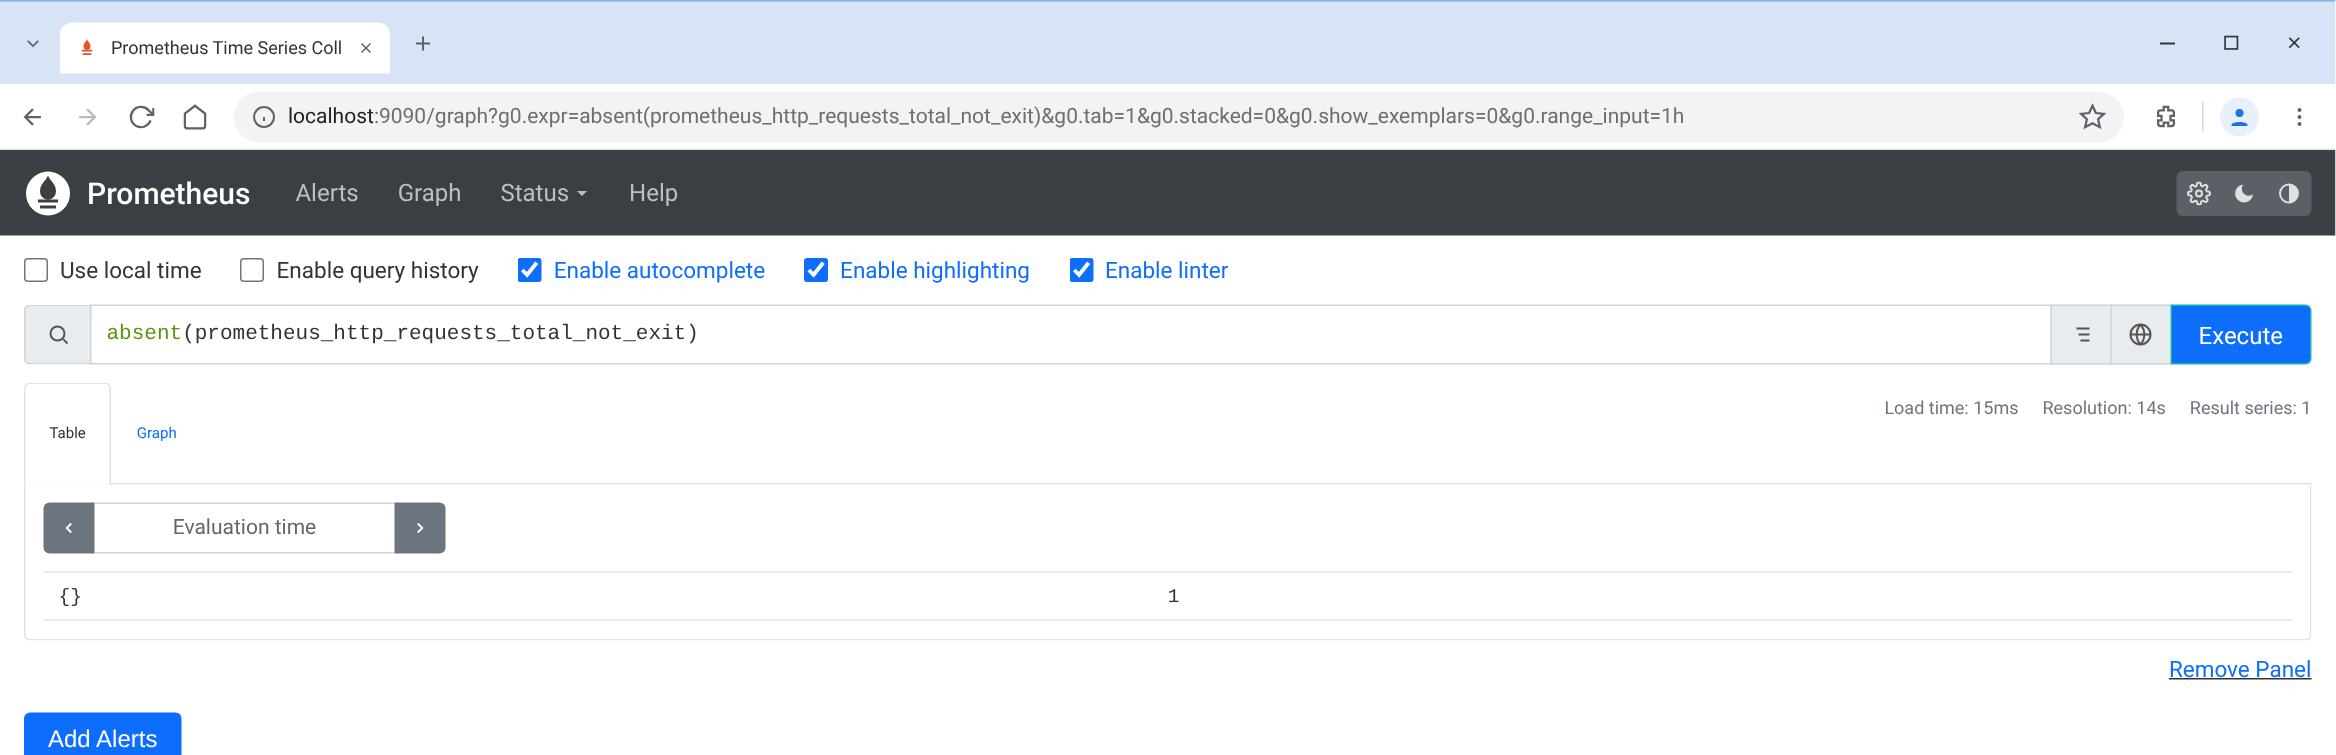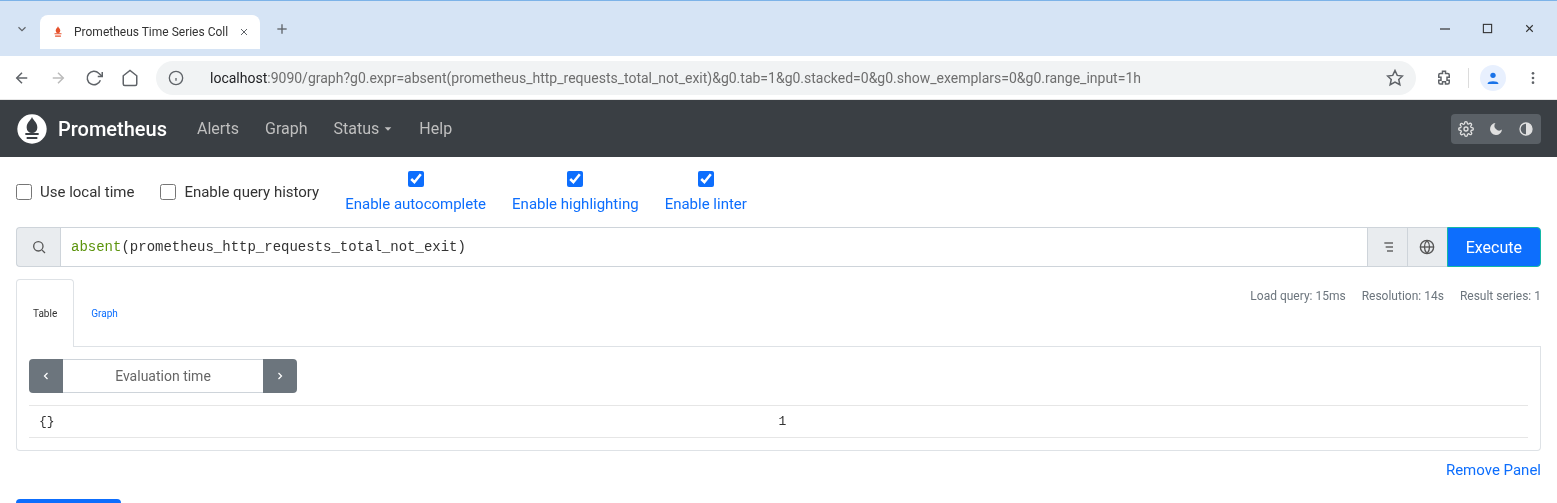--- a/index.html
+++ b/index.html
@@ -12,42 +12,42 @@
     .tab-favicon { width: 16px; height: 16px; color: #e6522c; display:flex;align-items:center;justify-content:center;}
     .tab-title { font-size: 12px; color: #333; flex: 1; white-space: nowrap; overflow: hidden; text-overflow: ellipsis; }
     .tab-close { color: #5f6368; cursor: pointer; }
     .new-tab { width: 28px; height: 28px; display: flex; align-items: center; justify-content: center; color: #5f6368; cursor: pointer; margin-left: 8px; }
     .browser-win-controls { margin-left: auto; display: flex; gap: 14px; padding-right: 10px; }
     .win-ctrl { width: 28px; height: 28px; display: flex; align-items: center; justify-content: center; cursor: pointer; color: #333; }
 
     .browser-toolbar { background: #fff; height: 44px; display: flex; align-items: center; padding: 0 8px; gap: 8px; border-bottom: 1px solid #e6e6e6; }
     .nav-btn { width: 28px; height: 28px; display:flex; align-items:center; justify-content:center; color:#5f6368; cursor:pointer; border-radius:50%; }
     .nav-btn.disabled { color:#bbb; cursor:default; }
-    .addr-bar { flex: 1; display: flex; align-items:center; background: #f1f3f4; border-radius: 18px; height: 34px; padding: 0 12px; gap: 26px; color: #5f6368; margin-left:4px; margin-right:4px; }
+    .addr-bar { flex: 1; display: flex; align-items:center; background: #f1f3f4; border-radius: 18px; height: 34px; padding: 0 12px; gap: 8px; color: #5f6368; margin-left:4px; margin-right:4px; }
     .addr-text { font-size: 14px; color: #3c4043; white-space: nowrap; overflow: hidden; flex:1; }
     .addr-text .host { color:#202124; }
     .addr-text .rest { color:#6e6e6e; }
     .tool-btn { width:32px; height:32px; display:flex; align-items:center; justify-content:center; color:#5f6368; cursor:pointer; }
     .divider-v { width:1px; height:20px; background:#dcdcdc; }
     .avatar { width:26px; height:26px; border-radius:50%; background:#e8f0fe; display:flex; align-items:center; justify-content:center; color:#1a73e8; }
 
     
     .prom-nav { background: #3a3f44; height: 57px; display:flex; align-items:center; padding: 0 16px; }
     .prom-logo { width: 32px; height:32px; }
     .prom-brand { color: #fff; font-size: 20px; font-weight: 500; margin-left: 10px; margin-right: 30px; }
     .prom-link { color: #bfbfbf; font-size: 16px; margin-right: 26px; cursor:pointer; display:flex; align-items:center; gap:4px;}
     .prom-right { margin-left: auto; display:flex; gap:0; background:#5a6066; border-radius:4px; overflow:hidden;}
     .prom-ribtn { width:30px; height:30px; display:flex; align-items:center; justify-content:center; color:#e0e0e0; cursor:pointer; }
 
     
     .page { padding: 14px 16px; }
     .options-row { display:flex; align-items:center; gap: 26px; margin-bottom: 14px; }
     .opt { display:flex; align-items:center; gap:8px; font-size:15px; }
     .opt input[type="checkbox"] { width:16px; height:16px; accent-color: #0d6efd; cursor:pointer;}
-    .opt.checked { color:#0d6efd;flex-direction:column; }
+    .opt.checked { color:#0d6efd; }
     .opt.unchecked { color:#333; }
 
     .query-row { display:flex; height:40px; align-items:stretch; }
     .qbox-icon { width:44px; border:1px solid #ced4da; border-right:none; border-radius:4px 0 0 4px; display:flex; align-items:center; justify-content:center; background:#e9ecef; color:#555; }
     .qbox { flex:1; border:1px solid #ced4da; border-right:none; padding:0 10px; display:flex; align-items:center; font-family: "Courier New", monospace; font-size:14px; background:#fff; }
     .qbox .fn { color:#5c940d; }
     .qbox .par { color:#333; }
     .qbox .metric { color:#333; }
     .qbtn { width:40px; border:1px solid #ced4da; border-right:none; background:#e9ecef; display:flex; align-items:center; justify-content:center; color:#555; cursor:pointer; }
     .execute { background:#0d6efd; color:#fff; border:1px solid #14b8a6; padding:0 18px; display:flex; align-items:center; justify-content:center; font-size:16px; border-radius:0 4px 4px 0; cursor:pointer; }
@@ -63,21 +63,21 @@
     .eval-btn { width:34px; height:34px; background:#6c757d; color:#fff; display:flex; align-items:center; justify-content:center; cursor:pointer; }
     .eval-btn.l{border-radius:4px 0 0 4px;}
     .eval-btn.r{border-radius:0 4px 4px 0;}
     .eval-input { width:200px; height:34px; border:1px solid #ced4da; border-left:none; border-right:none; color:#666; font-size:14px; display:flex;align-items:center;justify-content:center;}
     
     .result-table { width:100%; margin-top:12px; border-top:1px solid #e6e6e6; border-bottom:1px solid #e6e6e6; }
     .result-row { display:flex; padding:8px 10px; font-family: "Courier New", monospace; font-size:13px; }
     .result-row .k { flex:1; }
     .result-row .v { flex:1; }
 
-    .remove-panel { text-align:right; margin-top:10px; }
+    .remove-panel { text-align:right; margin-top:10px;text-decoration:underline; }
     .remove-panel a { color:#0d6efd; font-size:15px; text-decoration:none; cursor:pointer; }
 
     .add-panel { margin-top:20px; }
     .add-panel button { background:#0d6efd; color:#fff; border:none; padding:10px 16px; font-size:16px; border-radius:4px; cursor:pointer;}
 
     svg { display:block; }
   </style>
 </head>
 <body>
 
@@ -283,21 +283,21 @@
           <path d="M12 2a15 15 0 010 20M12 2a15 15 0 000 20"></path>
         </svg>
     </div>
     <div class="execute">Execute</div>
   </div>
 
   <div class="tabs-row">
     <div class="res-tab active">Table</div>
     <div class="res-tab inactive">Graph</div>
     <div class="meta">
-      <span>Load query: 15ms</span>
+      <span>Load time: 15ms</span>
       <span>Resolution: 14s</span>
       <span>Result series: 1</span>
     </div>
   </div>
 
   <div class="panel-body">
     <div class="eval-row">
       <div class="eval-btn l">
         <svg width="12" height="12" viewBox="0 0 24 24" fill="none" stroke="#fff" stroke-width="2.5">
             <polyline points="15 18 9 12 15 6"></polyline>

